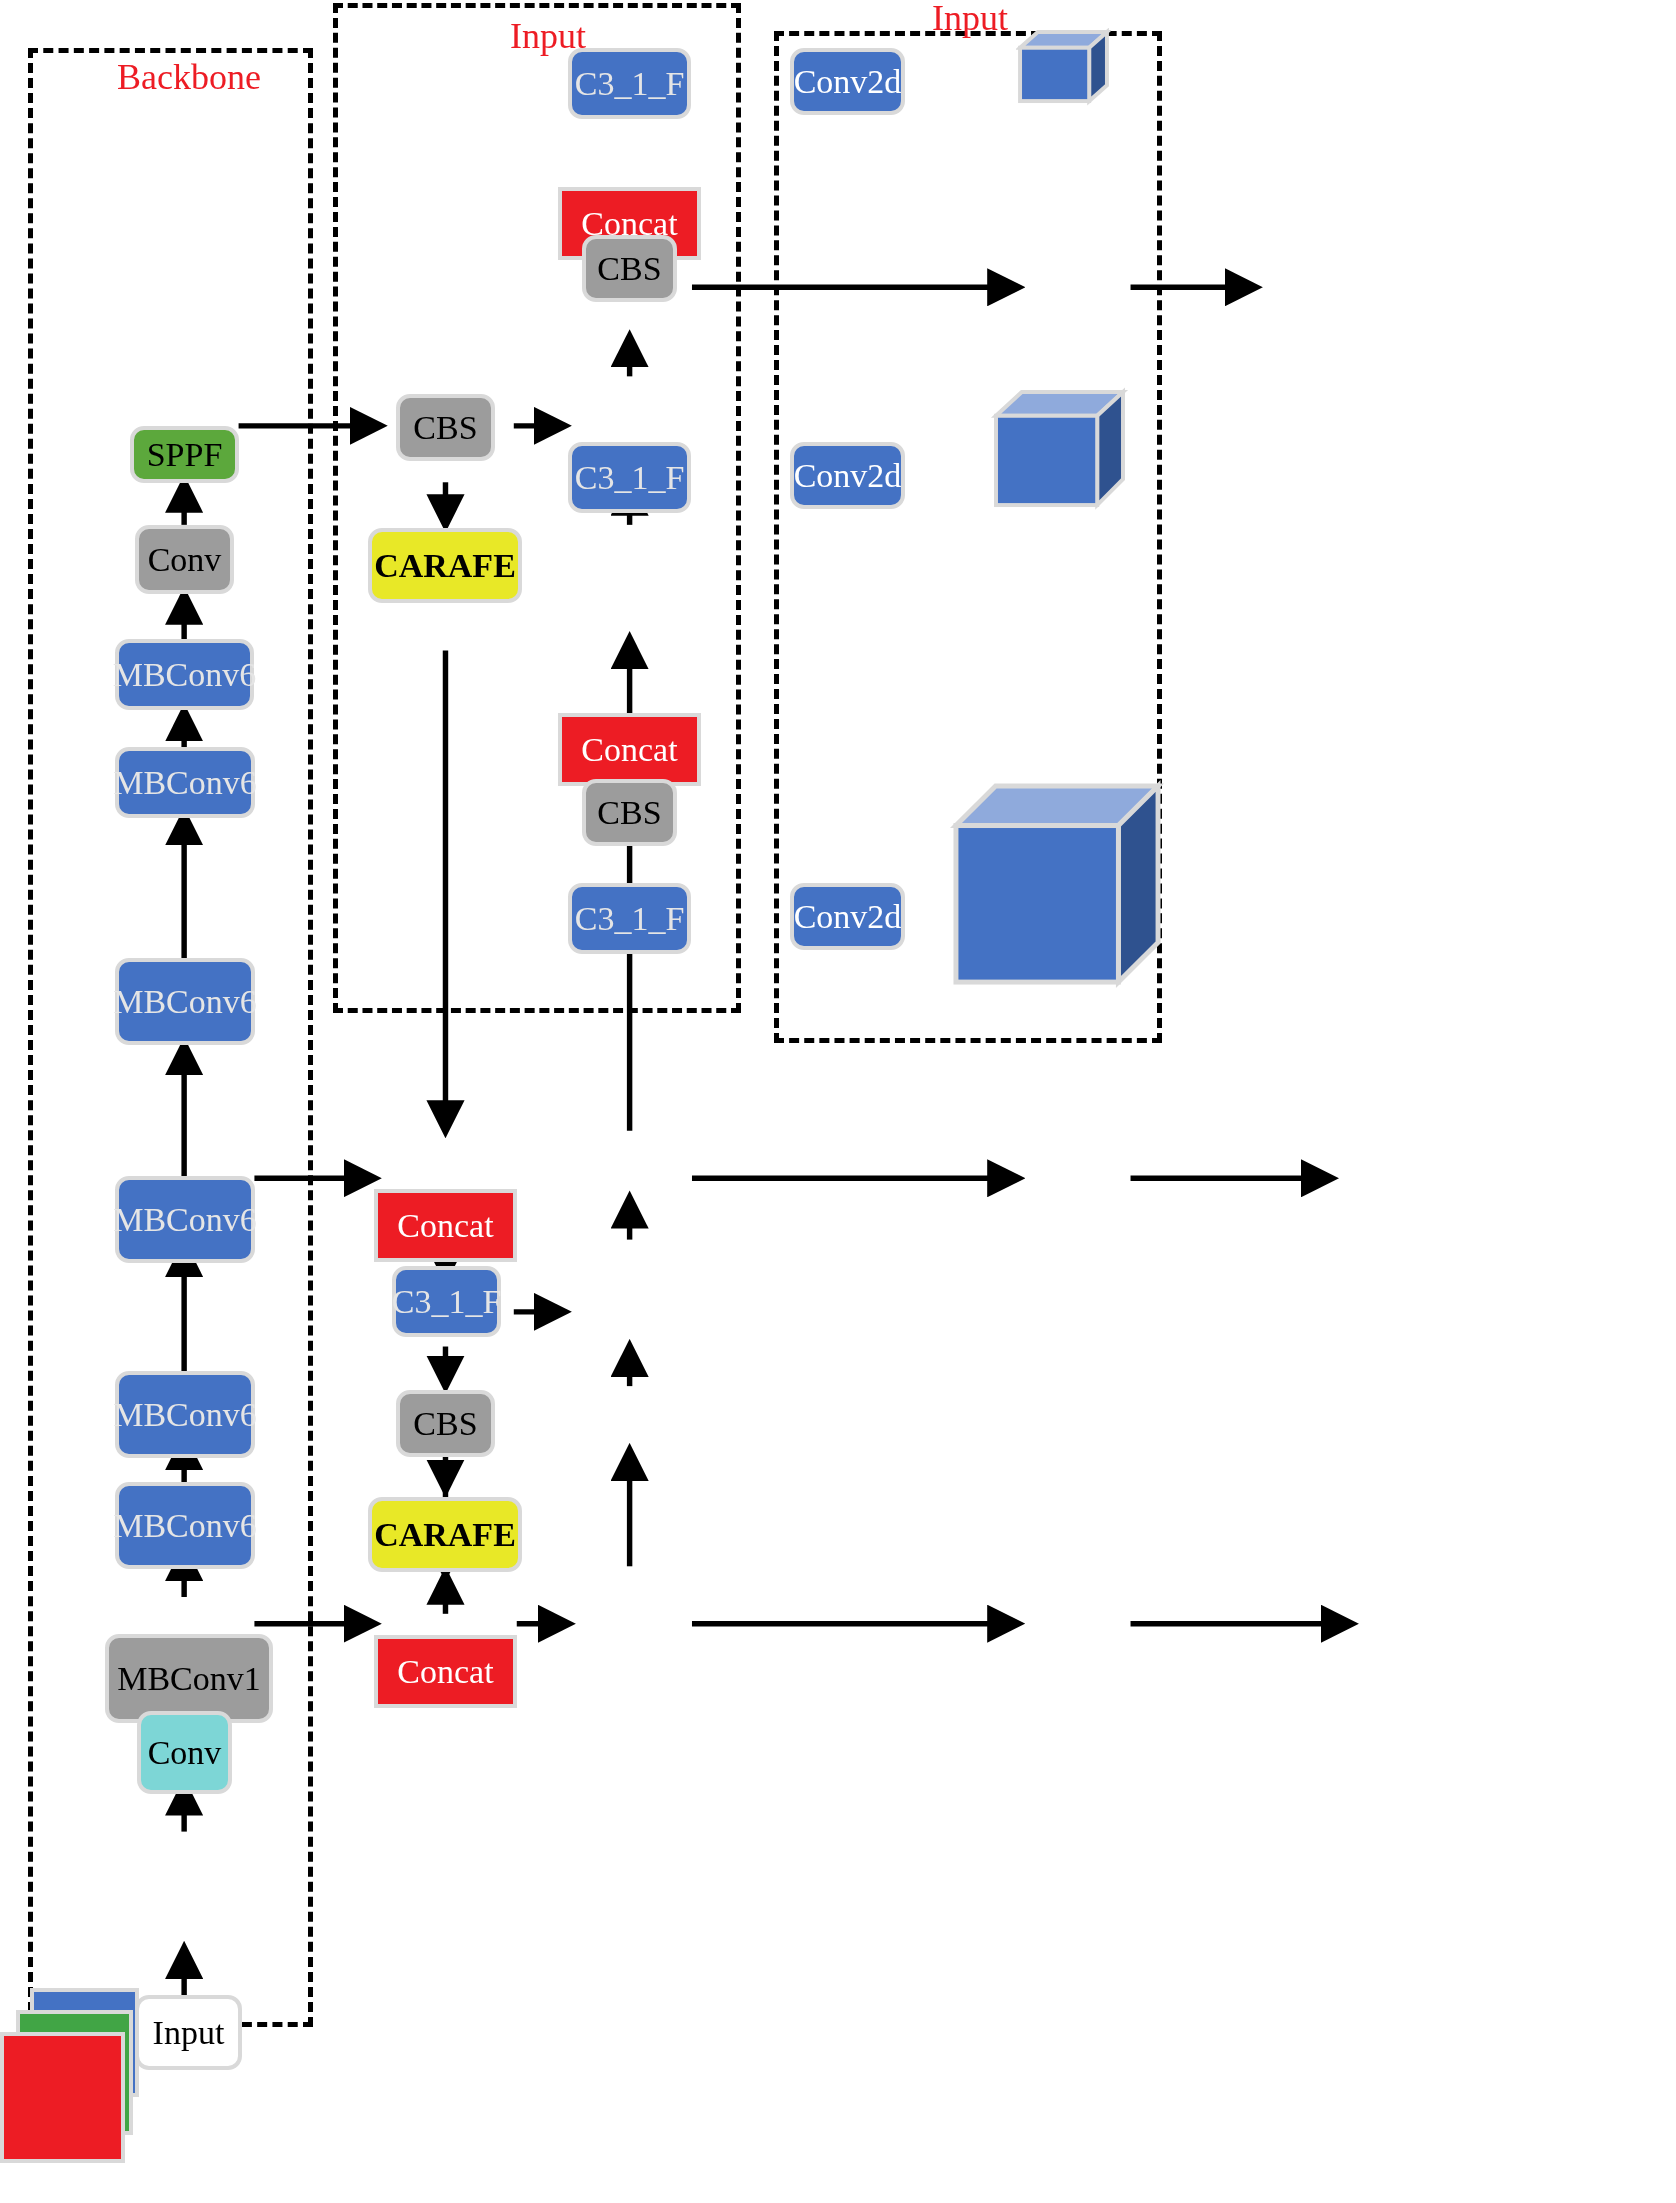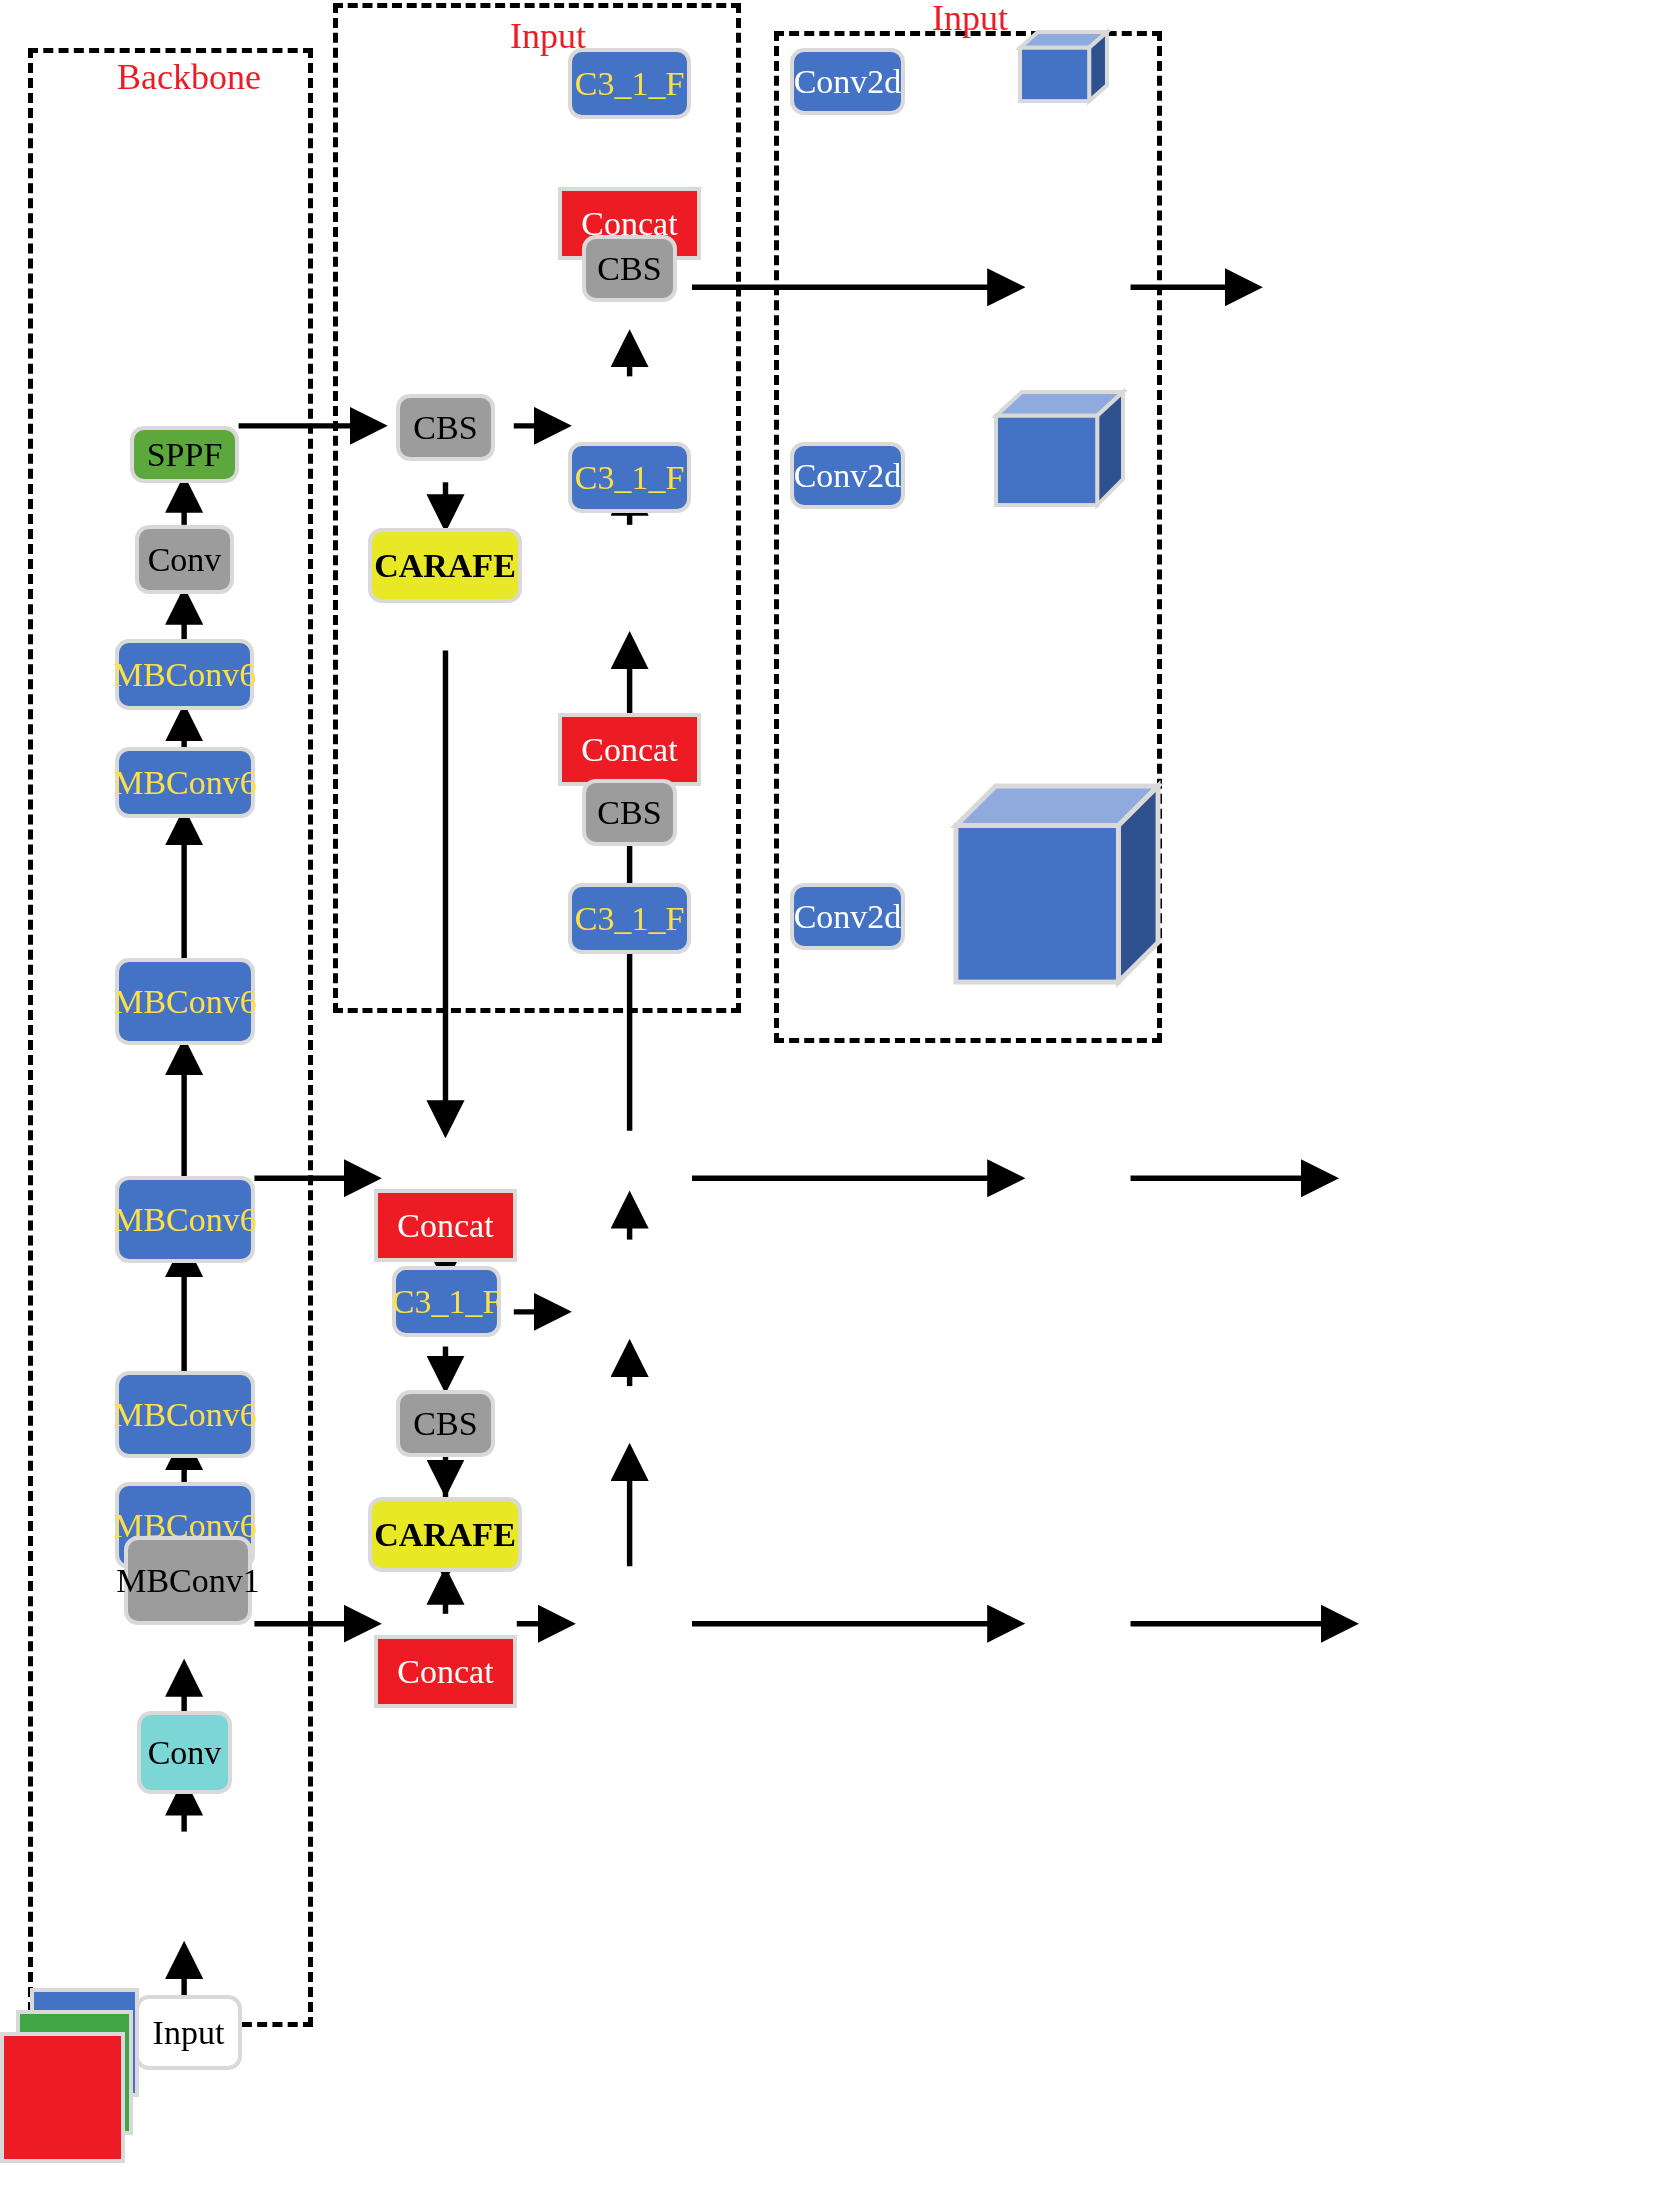--- a/index.html
+++ b/index.html
@@ -41,21 +41,21 @@
     justify-content: center;
     font-size: 34px;
     line-height: 1;
     border: 4px solid #d9d9d9;
     border-radius: 14px;
     text-align: center;
     white-space: nowrap;
     font-family: "Liberation Serif", "DejaVu Serif", serif;
   }
   .node.sharp { border-radius: 0; }
-  .n-blue   { background: #4472C4; color: #fde047; border-radius: 14px; }
+  .n-blue   { background: #4472C4; color: #e5e5e5; border-radius: 14px; }
   .n-blue-w { background: #4472C4; color: #ffffff; }
   .n-gray   { background: #9C9C9C; color: #000000; }
   .n-green  { background: #5CA83C; color: #000000; }
   .n-yellow { background: #E8E827; color: #000000; font-weight: bold; }
   .n-red    { background: #ED1C24; color: #ffffff; margin-top: 48px; }
   .n-cyan   { background: #7DD6D6; color: #000000; }
   .n-white  { background: #ffffff; color: #000000; }
 
   
   .conn { position: absolute; }
@@ -168,21 +168,21 @@
   </div>
 
   <div class="node n-blue" style="left:115px; top:1371px; width:140px; height:87px;">
     <span>MBConv6</span>
   </div>
 
   <div class="node n-blue" style="left:115px; top:1482px; width:140px; height:87px;">
     <span>MBConv6</span>
   </div>
 
-  <div class="node n-gray" style="left:105px; top:1536px; width:128px; height:89px;margin-left:19px;">
+  <div class="node n-gray" style="left:105px; top:1634px; width:168px; height:89px;">
     <span>MBConv1</span>
   </div>
 
   <div class="node n-cyan" style="left:137px; top:1711px; width:95px; height:83px;">
     <span>Conv</span>
   </div>
 
   <div class="plane plane-b" style="left:30px; top:1988px; width:109px; height:109px;"></div>
   <div class="plane plane-g" style="left:16px; top:2010px; width:117px; height:125px;"></div>
   <div class="plane plane-r" style="left:0px; top:2032px; width:125px; height:131px;"></div>

